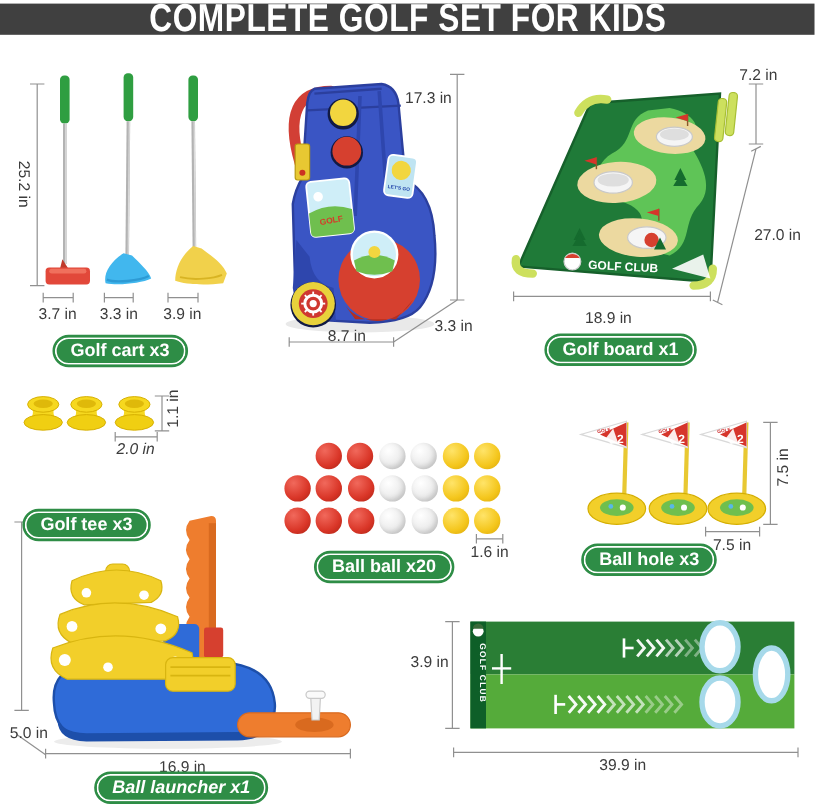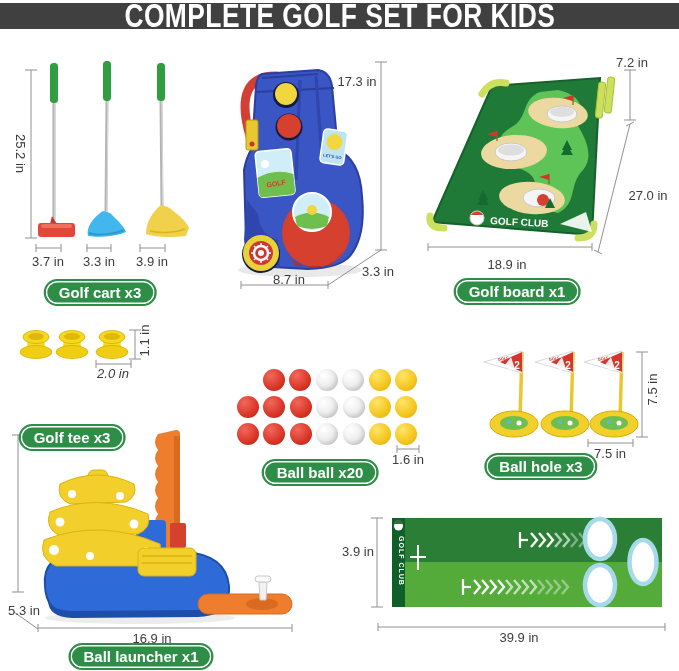--- a/index.html
+++ b/index.html
@@ -282,33 +282,33 @@
   <span class="dim" style="left:356px;top:264px;width:44px;">3.3 in</span>
   <span class="dim" style="left:610px;top:55px;width:44px;">7.2 in</span>
   <span class="dim" style="left:622px;top:170px;width:52px;margin-top:18px;">27.0 in</span>
   <span class="dim" style="left:482px;top:257px;width:50px;">18.9 in</span>
   <span class="dim rotm90" style="left:124px;top:333px;width:40px;">1.1 in</span>
   <span class="dim" style="left:95px;top:366px;width:36px;font-style:italic;">2.0 in</span>
   <span class="dim" style="left:388px;top:452px;width:40px;">1.6 in</span>
   <span class="dim rotm90" style="left:632px;top:382px;width:40px;">7.5 in</span>
   <span class="dim" style="left:590px;top:446px;width:40px;">7.5 in</span>
   <span class="dim" style="left:24px;top:438px;width:36px;">3.9 in</span>
-  <span class="dim" style="left:6px;top:603px;width:36px;">5.3 in</span>
+  <span class="dim" style="left:6px;top:603px;width:36px;">5.0 in</span>
   <span class="dim" style="left:130px;top:631px;width:44px;">16.9 in</span>
   <span class="dim" style="left:338px;top:544px;width:40px;">3.9 in</span>
   <span class="dim" style="left:496px;top:630px;width:46px;">39.9 in</span>
 
   <div class="matlogo-text">GOLF CLUB</div>
 
   <div class="pill" style="left:100px;top:279px;">Golf cart x3</div>
   <div class="pill" style="left:517px;top:278px;">Golf board x1</div>
   <div class="pill" style="left:72px;top:379px;margin-top:45px;">Golf tee x3</div>
   <div class="pill" style="left:320px;top:459px;">Ball ball x20</div>
   <div class="pill" style="left:541px;top:453px;">Ball hole x3</div>
-  <div class="pill" style="left:141px;top:643px;">Ball launcher x1</div>
+  <div class="pill" style="left:151px;top:643px;font-style:italic;">Ball launcher x1</div>
 
   <div id="ball-grid">
       <div class="ball red" style="left: 263px; top: 369px;"></div>
       <div class="ball red" style="left: 289.4px; top: 369px;"></div>
       <div class="ball white" style="left: 315.8px; top: 369px;"></div>
       <div class="ball white" style="left: 342.2px; top: 369px;"></div>
       <div class="ball yellow" style="left: 368.6px; top: 369px;"></div>
       <div class="ball yellow" style="left: 395px; top: 369px;"></div>
       <div class="ball red" style="left: 237px; top: 396px;"></div>
       <div class="ball red" style="left: 263.4px; top: 396px;"></div>

